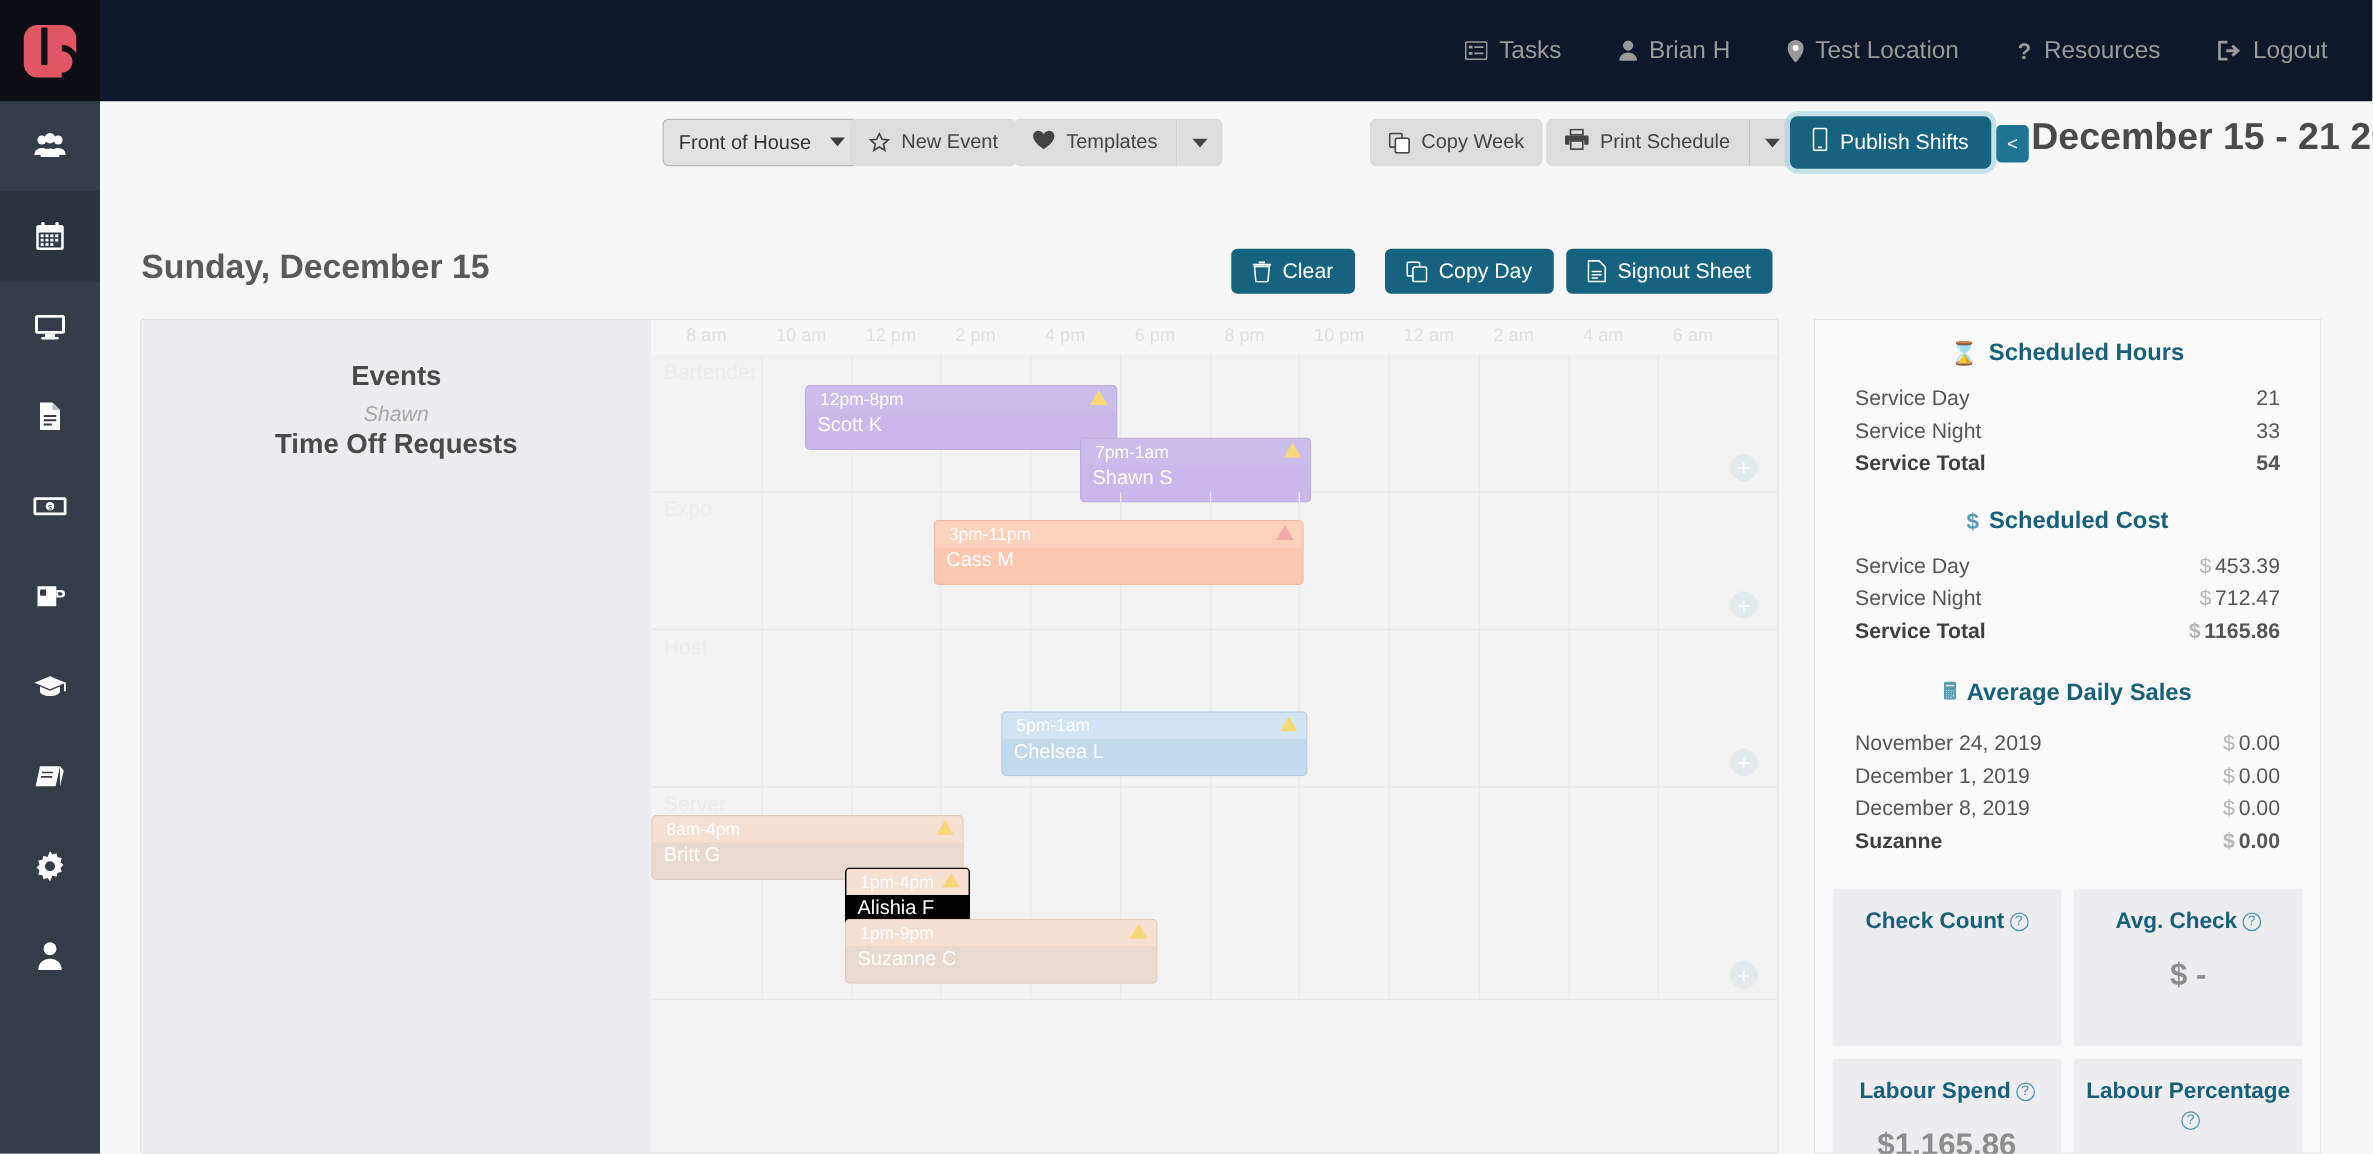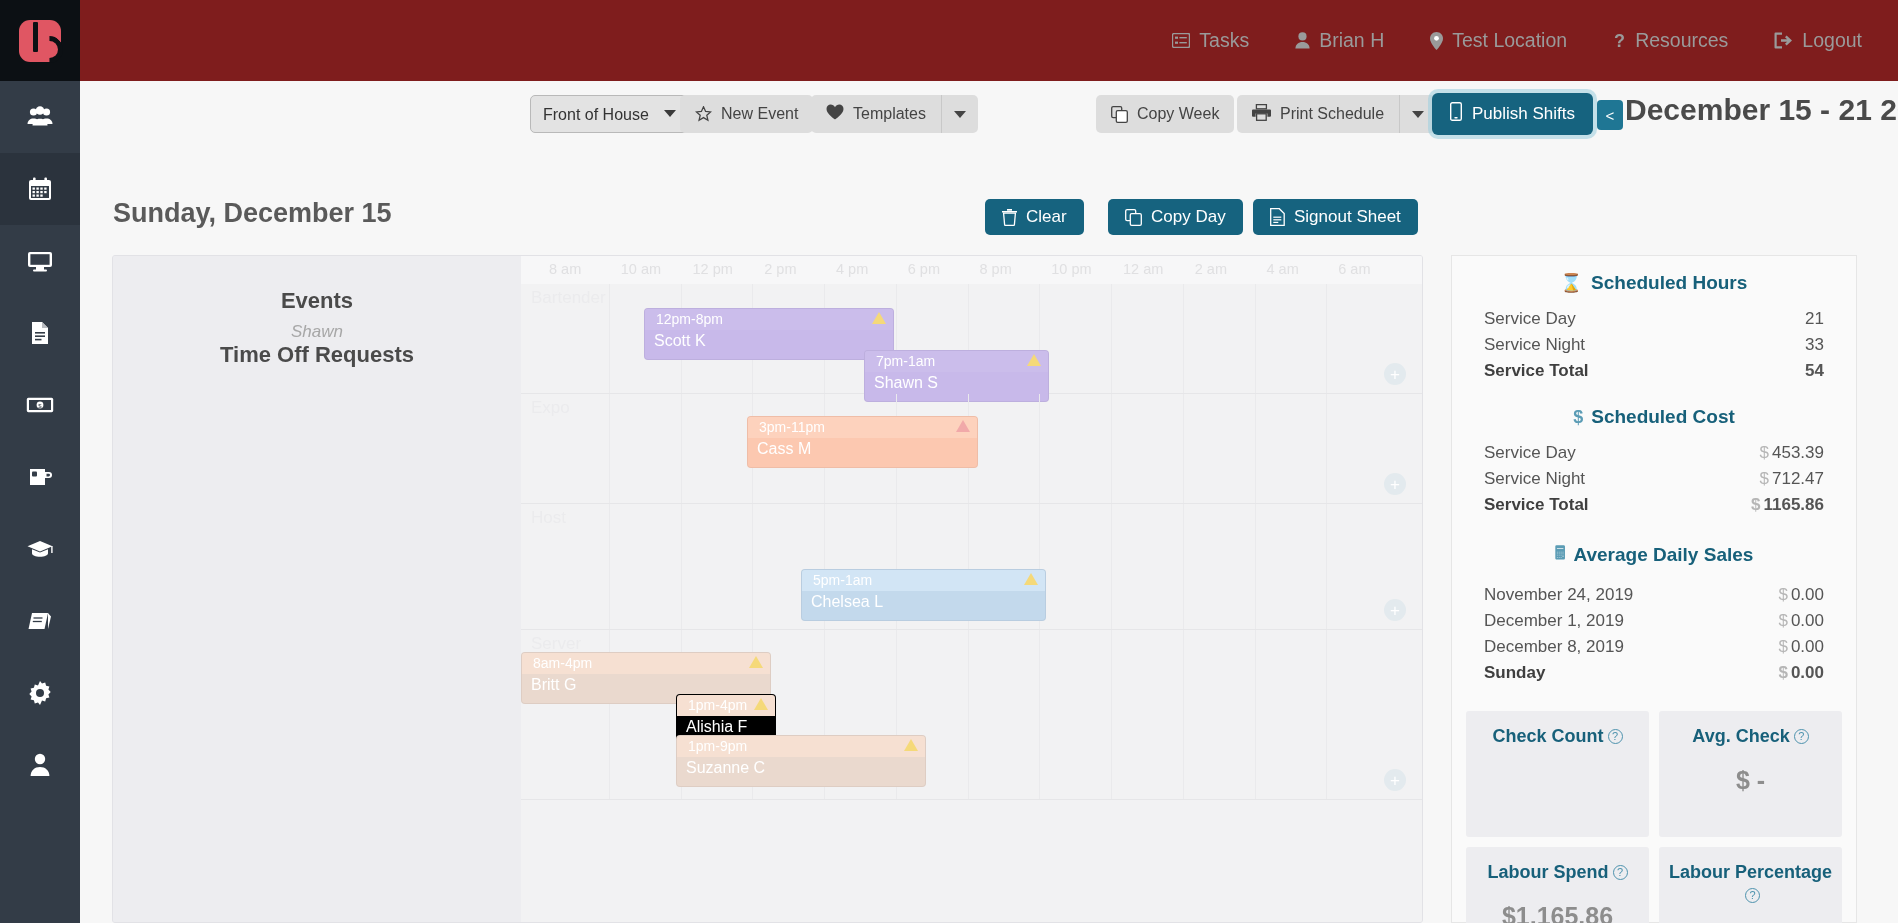--- a/index.html
+++ b/index.html
@@ -38,21 +38,21 @@
     width: 80px; height: 72px;
     display: flex; align-items: center; justify-content: center;
     color: #ffffff;
   }
   .rail-item.active { background: #2b333d; }
   .rail-item svg { display: block; }
 
   
   .topnav {
     position: absolute; left: 80px; top: 0; width: 1818px; height: 81px;
-    background: #7f1d1d;
+    background: #0f172a;
     display: flex; align-items: center; justify-content: flex-end;
     padding-right: 36px;
   }
   .topnav-item {
     display: flex; align-items: center; gap: 9px;
     color: #9a9a9a; font-size: 19.5px; margin-left: 46px;
     white-space: nowrap;
   }
   .topnav-item svg { fill: #9a9a9a; display: block; }
 
@@ -558,21 +558,21 @@
             <div class="vline" style="left: 231.25px;"></div>
             <div class="vline" style="left: 303px;"></div>
             <div class="vline" style="left: 374.75px;"></div>
             <div class="vline" style="left: 446.5px;"></div>
             <div class="vline" style="left: 518.25px;"></div>
             <div class="vline" style="left: 590px;"></div>
             <div class="vline" style="left: 661.75px;"></div>
             <div class="vline" style="left: 733.5px;"></div>
             <div class="vline" style="left: 805.25px;"></div>
             <div class="rowlabel">Expo</div>
-            <div class="shift" style="left: 226px; top: 22px; width: 231px; background: rgb(252, 200, 176);">
+            <div class="shift" style="left: 226px; top: 22px; width: 296px; background: rgb(252, 200, 176);">
               <div class="stime" style="background: rgb(253, 210, 189);">3pm-11pm<span class="warn red"></span></div>
               <div class="sname" style="padding-bottom: 9px;">Cass M</div>
             </div>
             <div class="addbtn">+</div>
           </div>
           <div class="rowgrp" style="height: 126px;">
             <div class="vline" style="left: 87.75px;"></div>
             <div class="vline" style="left: 159.5px;"></div>
             <div class="vline" style="left: 231.25px;"></div>
             <div class="vline" style="left: 303px;"></div>
@@ -674,21 +674,21 @@
           </div>
           <div class="krow">
             <span>December 1, 2019</span>
             <span class="kval"><span class="cur">$</span>0.00</span>
           </div>
           <div class="krow">
             <span>December 8, 2019</span>
             <span class="kval"><span class="cur">$</span>0.00</span>
           </div>
           <div class="krow bold">
-            <span>Sunday</span>
+            <span>Suzanne</span>
             <span class="kval"><span class="cur">$</span>0.00</span>
           </div>
         </div>
     </div>
     <div class="cards" id="stat-cards">
         <div class="cardrow">
           <div class="card">
             <div class="card-t">Check Count<span class="qm">?</span></div>
           </div>
           <div class="card">

